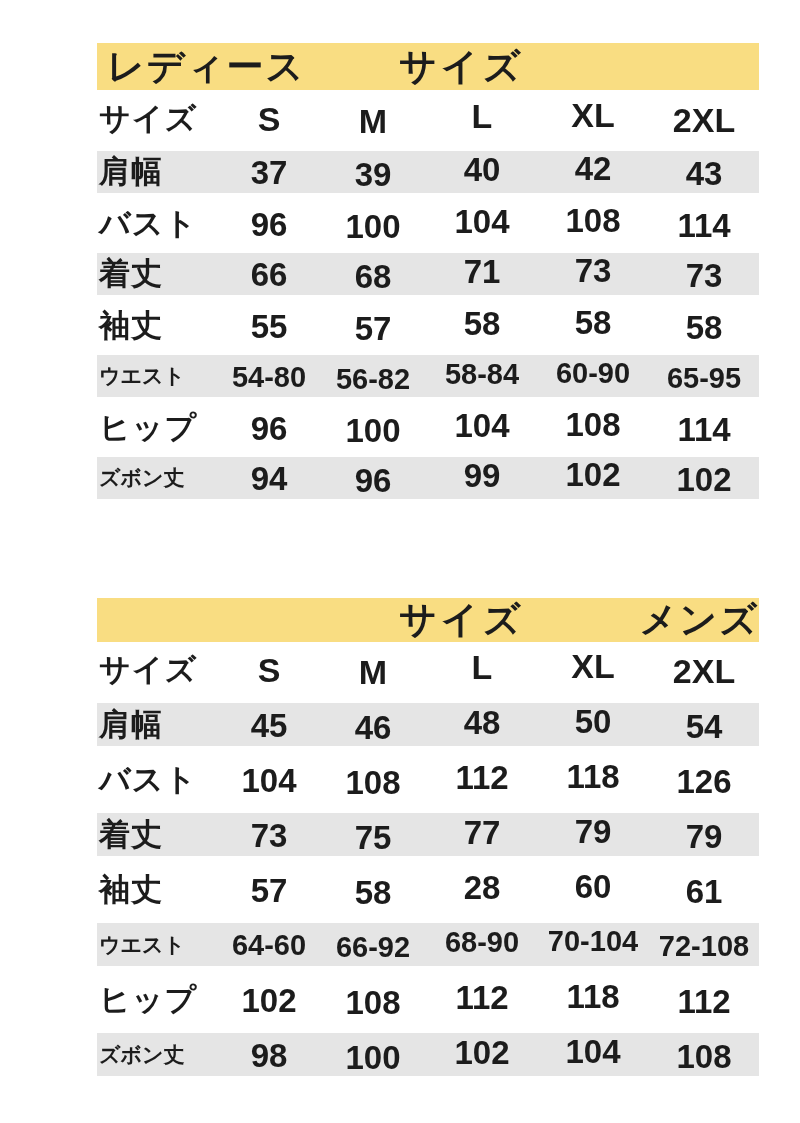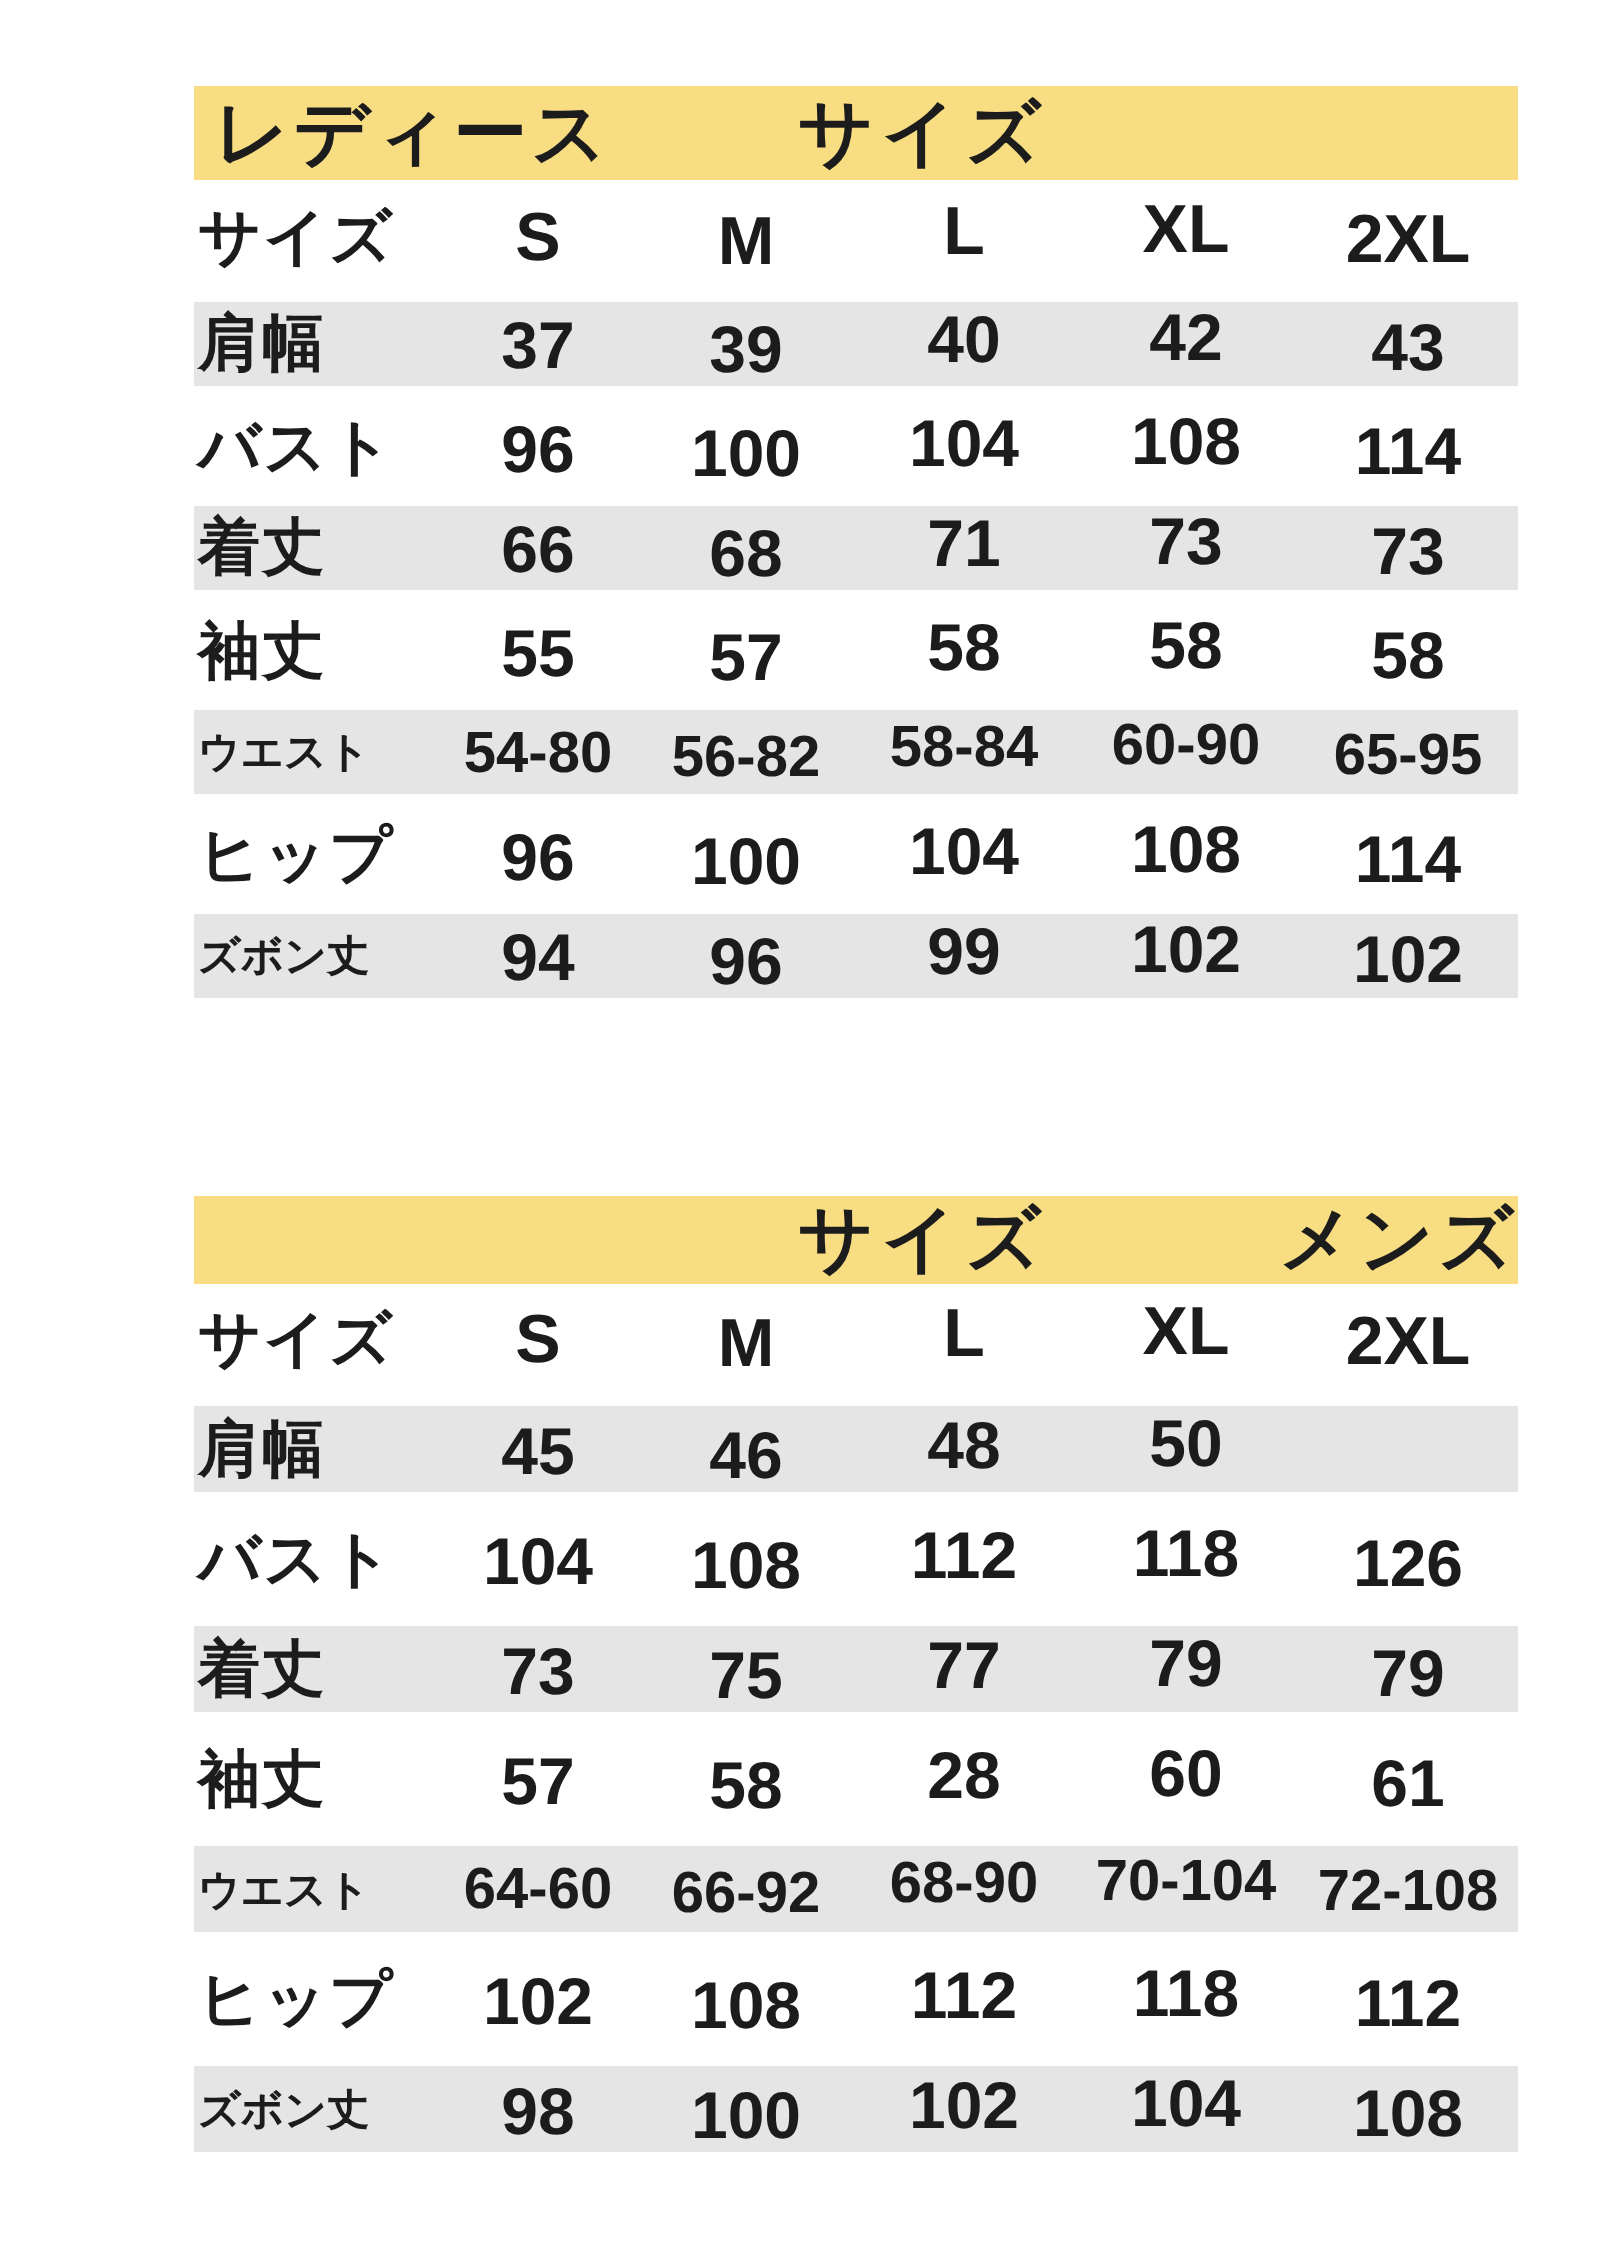--- a/index.html
+++ b/index.html
@@ -142,20 +142,21 @@
       <span class="val colhead">XL</span>
       <span class="val colhead">2XL</span>
     </div>
 
     <div class="row stripe">
       <span class="lbl">肩幅</span>
       <span class="val">45</span>
       <span class="val">46</span>
       <span class="val">48</span>
       <span class="val">50</span>
+      <span class="val">54</span>
     </div>
 
     <div class="row">
       <span class="lbl">バスト</span>
       <span class="val">104</span>
       <span class="val">108</span>
       <span class="val">112</span>
       <span class="val">118</span>
       <span class="val">126</span>
     </div>

